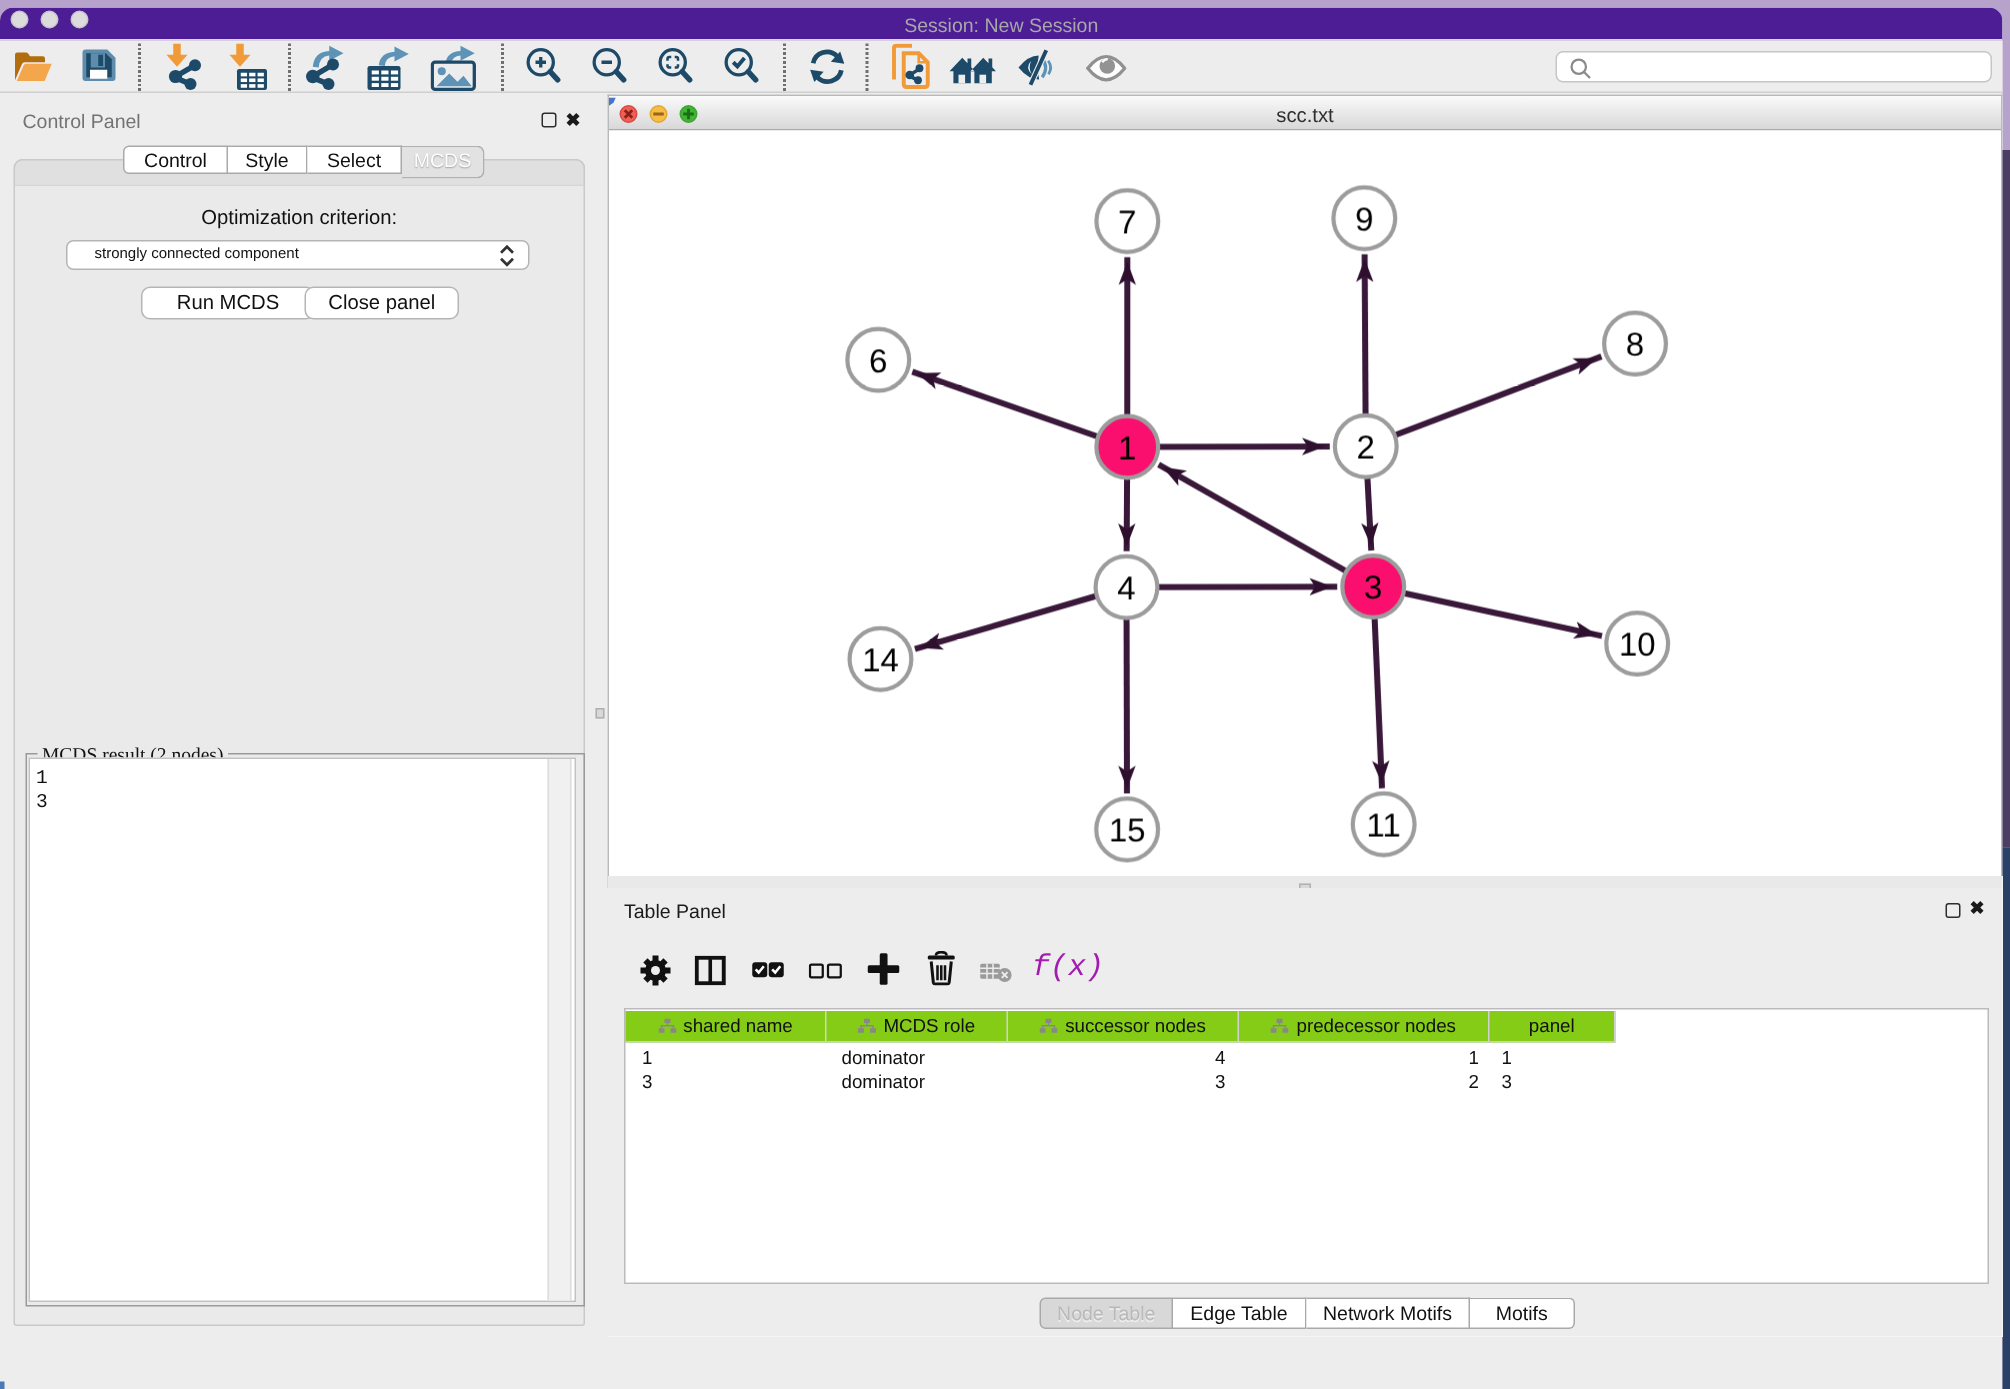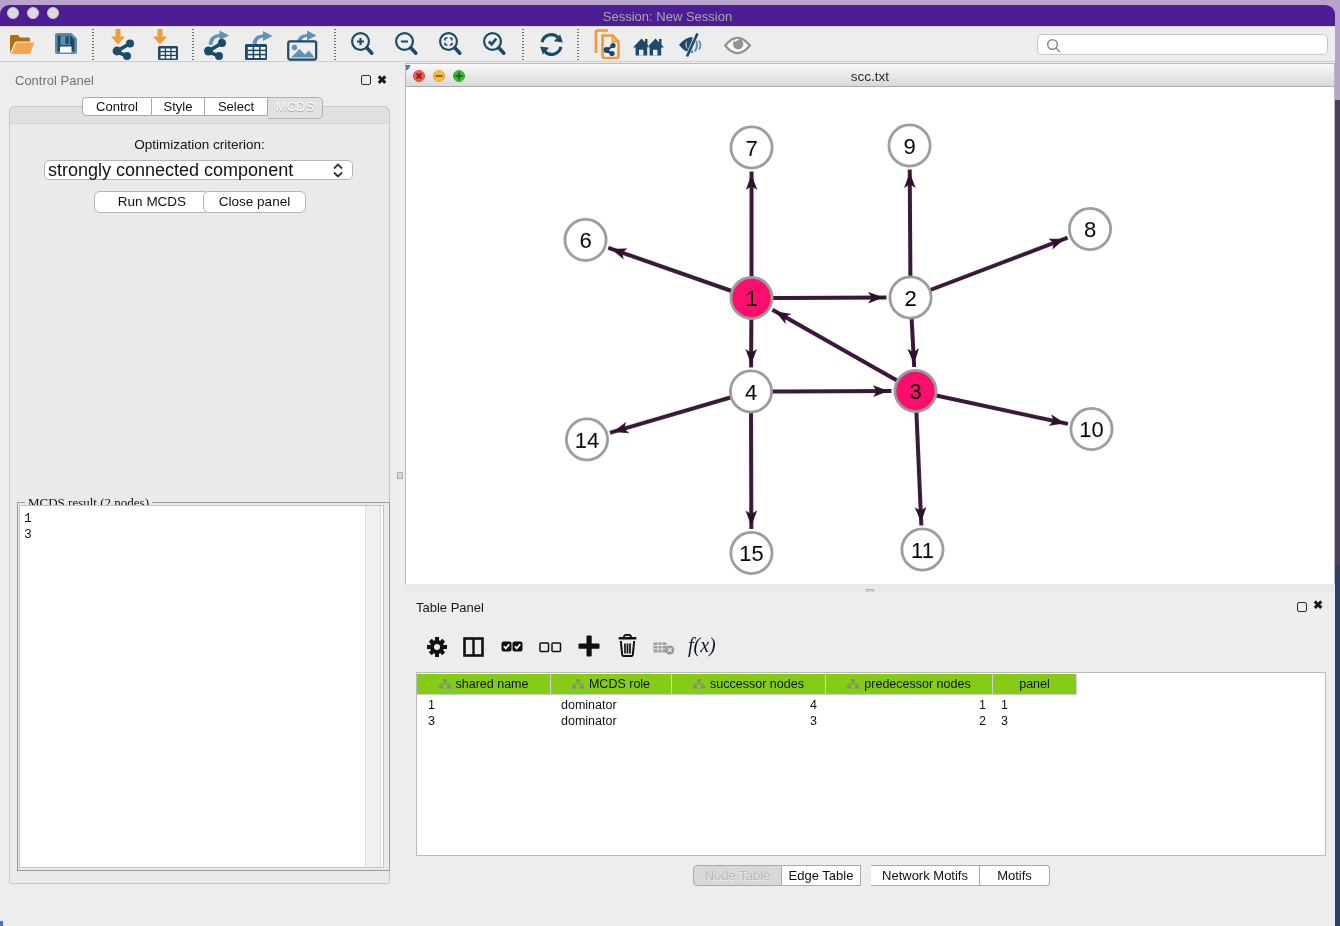--- a/index.html
+++ b/index.html
@@ -15,21 +15,21 @@
 .sep{position:absolute;top:2px;height:32px;width:1.6px;background-image:repeating-linear-gradient(#6f6f6f 0 1.4px,transparent 1.4px 3px);}
 #search{position:absolute;left:1037px;top:7px;width:291px;height:21px;background:#fff;border:1px solid #c6c6c6;border-radius:5px;}
 
 #cp-title{position:absolute;left:15px;top:68px;font-size:13px;color:#737373;}
 .floatbtn{position:absolute;width:10px;height:10px;border:1.7px solid #2e2e2e;border-radius:2px;}
 .closex{position:absolute;font-size:12px;font-weight:bold;color:#1a1a1a;}
 .tab{position:absolute;height:19px;z-index:5;border:1px solid #a9a9a9;background:#fff;font-size:13px;color:#111;text-align:center;line-height:17px;}
 #cp-box{position:absolute;left:9px;top:101px;width:381px;height:778px;background:#eaeaea;border:1px solid #c9c9c9;z-index:1;border-radius:6px 6px 2px 2px;}
 #cp-band{position:absolute;left:9px;top:101px;width:381px;height:18px;background:#e0e0e0;border:1px solid #c9c9c9;border-bottom:1px solid #d5d5d5;z-index:2;border-radius:6px 6px 0 0;}
 #optlabel{position:absolute;left:9px;top:132px;z-index:3;width:381px;text-align:center;font-size:13.5px;color:#111;}
-#optsel{position:absolute;left:44px;top:155px;z-index:3;width:309px;height:20px;background:#fff;border:1px solid #b5b5b5;border-radius:5px;font-size:18px;color:#111;line-height:18px;padding-left:3px;}
+#optsel{position:absolute;left:44px;top:155px;z-index:3;width:309px;height:20px;background:#fff;border:1px solid #b5b5b5;border-radius:5px;font-size:10px;color:#111;line-height:18px;padding-left:18px;}
 .btn{position:absolute;height:22px;z-index:3;background:#fff;border:1px solid #b5b5b5;border-radius:6px;font-size:13.5px;color:#111;text-align:center;line-height:20px;}
 #fieldset{position:absolute;left:17px;top:497px;z-index:3;width:373px;height:369px;border:1px solid #9a9a9a;}
 #fs-legend{position:absolute;left:25px;top:490px;z-index:4;font-size:13px;color:#111;background:#eaeaea;padding:0 3px;font-family:Liberation Serif, serif;}
 #fs-white{position:absolute;left:19px;top:500px;z-index:4;width:365px;height:363px;background:#fff;border:1px solid #c2c2c2;font-size:13px;color:#111;line-height:15.5px;padding:5px 0 0 4px;font-family:"Liberation Mono",monospace;}
 #fs-scroll{position:absolute;left:365px;top:501px;z-index:5;width:16px;height:361px;background:#f0f0f0;border-left:1px solid #dcdcdc;border-right:1px solid #dcdcdc;}
 
 #netwin{position:absolute;left:405px;top:58px;width:930px;height:529px;background:#fff;border:1px solid #b9b9b9;border-bottom:none;}
 #nw-titlebar{position:absolute;left:0;top:0;width:100%;height:23px;background:linear-gradient(#fafafa,#d8d8d8);border-bottom:1px solid #ababab;}
 #nw-title{position:absolute;top:5px;left:0;width:100%;text-align:center;font-size:13.5px;font-weight:normal;color:#2e2e2e;}
 .nwtl{position:absolute;top:6px;width:12px;height:12px;border-radius:50%;}
@@ -362,21 +362,21 @@
       <rect x="0.5" y="1.5" width="13" height="10" rx="1" fill="#9a9a9a"></rect>
       <g stroke="#ededed" stroke-width="1">
         <line x1="0.5" y1="4.5" x2="13.5" y2="4.5"></line>
           <line x1="0.5" y1="8" x2="13.5" y2="8"></line>
         <line x1="5" y1="1.5" x2="5" y2="11.5"></line>
           <line x1="9" y1="1.5" x2="9" y2="11.5"></line>
       </g>
       <circle cx="16.8" cy="9" r="4.6" fill="#9a9a9a"></circle>
       <path d="M14.9 7.1 L18.7 10.9 M18.7 7.1 L14.9 10.9" stroke="#ededed" stroke-width="1.3"></path>
     </svg>
-    <div class="abs" style="left:283px;top:42px;font-family:Liberation Serif, serif;font-style:italic;font-size:20px;color:#0f172a;">f(x)</div>
+    <div class="abs" style="left:283px;top:42px;font-family:Liberation Mono, monospace;font-style:italic;font-size:20px;color:#a21caf;">f(x)</div>
     <div id="tp-white">
       <div class="th" style="left:0;width:134px;"><svg width="12" height="10" style="vertical-align:-1px;margin-right:5px;">
             <g fill="#888">
               <rect x="4" y="0" width="4" height="3"></rect>
               <rect x="0" y="6.5" width="4" height="3"></rect>
               <rect x="8" y="6.5" width="4" height="3"></rect>
             </g>
             <path d="M6 3 V4.8 M2 6.5 V4.8 H10 V6.5" stroke="#888" fill="none" stroke-width="1"></path>
           </svg>shared name</div>
       <div class="th" style="left:134px;width:121px;"><svg width="12" height="10" style="vertical-align:-1px;margin-right:5px;">
@@ -409,20 +409,20 @@
       <div class="td" style="left:255px;top:24px;width:145px;text-align:right;">4</div>
       <div class="td" style="left:409px;top:24px;width:160px;text-align:right;">1</div>
       <div class="td" style="left:584px;top:24px;">1</div>
       <div class="td" style="left:11px;top:40px;">3</div>
       <div class="td" style="left:144px;top:40px;">dominator</div>
       <div class="td" style="left:255px;top:40px;width:145px;text-align:right;">3</div>
       <div class="td" style="left:409px;top:40px;width:160px;text-align:right;">2</div>
       <div class="td" style="left:584px;top:40px;">3</div>
     </div>
     <div class="btab" style="left:288px;width:89px;border-radius:4px 0 0 4px;background:#d8d8d8;color:#b9b9b9;text-shadow:0 1px 0 #eee;">Node Table</div>
-    <div class="btab" style="left:377px;width:79px;border-left:none;">Edge Table</div>
+    <div class="btab" style="left:377px;width:89px;border-left:none;">Edge Table</div>
     <div class="btab" style="left:466px;width:109px;border-left:none;">Network Motifs</div>
     <div class="btab" style="left:575px;width:70px;border-left:none;border-radius:0 4px 4px 0;">Motifs</div>
   </div>
 </div>
 <div style="position:absolute;left:1335px;top:100px;width:5px;height:465px;background:#4a3f63;"></div>
 <div style="position:absolute;left:1335px;top:565px;width:5px;height:361px;background:#2b4067;"></div>
 <div style="position:absolute;left:0;top:921px;width:3px;height:5px;background:#4a7ab5;"></div>
 
 </body></html>

